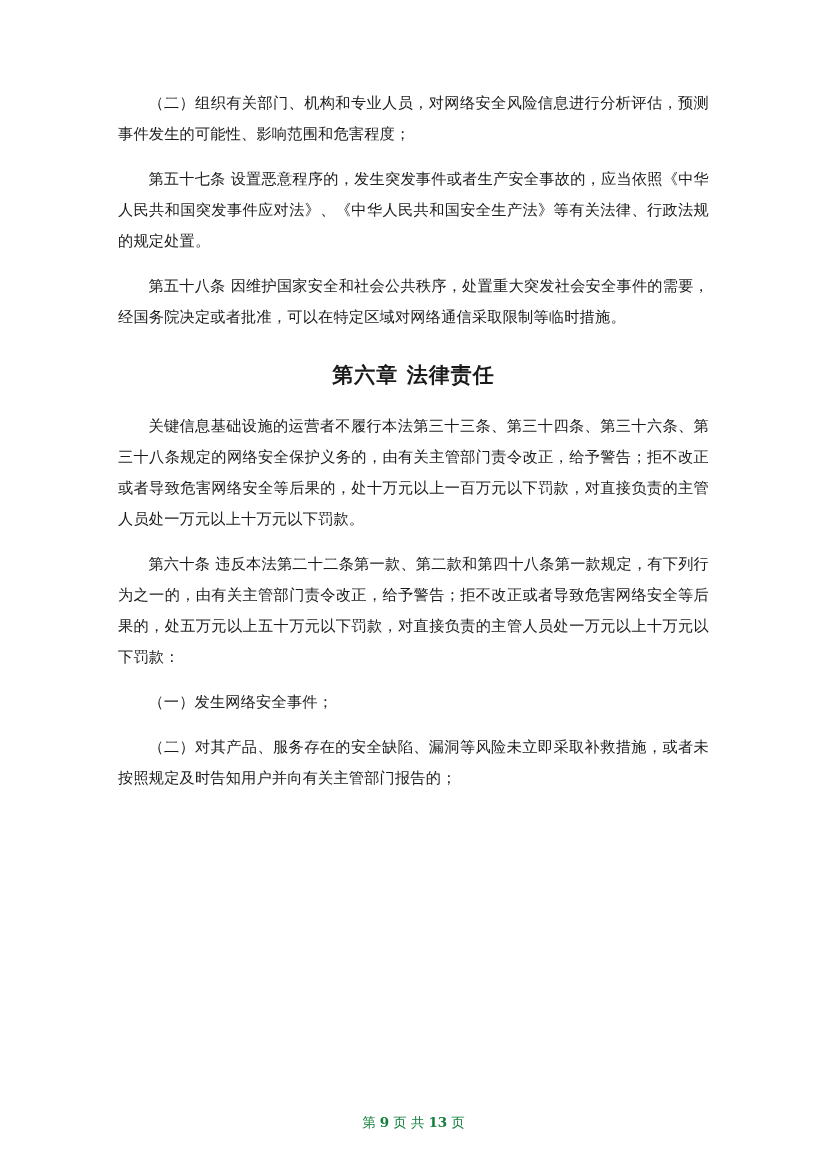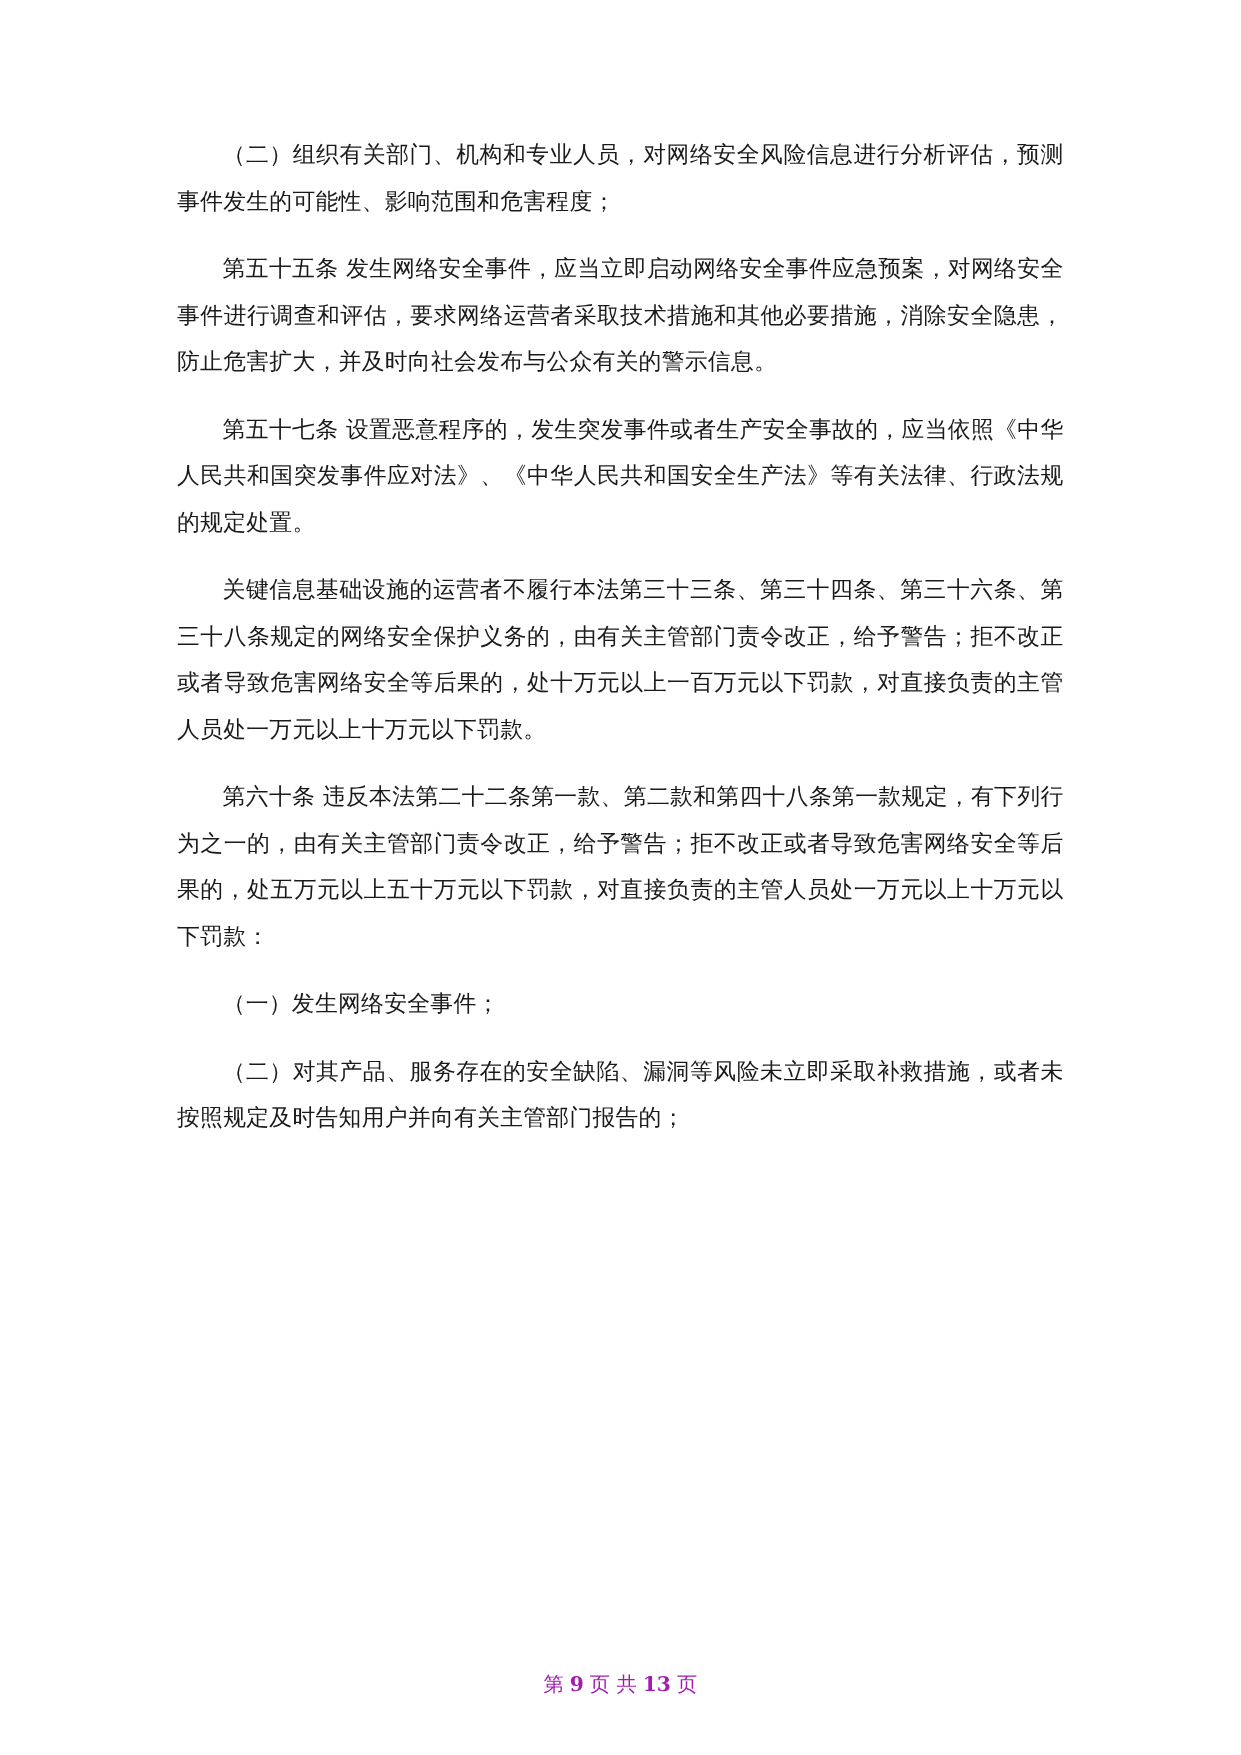--- a/index.html
+++ b/index.html
@@ -41,42 +41,43 @@
     letter-spacing: 1px;
     font-family: "DejaVu Sans", "Liberation Sans", sans-serif;
   }
   .footer {
     position: absolute;
     left: 0;
     right: 0;
     bottom: 38px;
     text-align: center;
     font-size: 13.5px;
-    color: #a21caf;
+    color: #15803d;
     font-family: "DejaVu Serif", "Liberation Serif", serif;
   }
   .footer .pgnum {
     font-weight: bold;
   }
   .footer span {
     display: inline-block;
     margin: 0 2px;
   }
 </style>
 </head>
 <body>
 
 <div class="page">
 
   <div>
     <p class="para indent">（二）组织有关部门、机构和专业人员，对网络安全风险信息进行分析评估，预测事件发生的可能性、影响范围和危害程度；</p>
-    <p class="para indent">第五十五条 发生网络安全事件，应当立即启动网络安全事件应急预案，对网络安全事件进行调查和评估，要求网络运营者采取技术措施和其他必要措施，消除安全隐患，防止危害扩大，并及时向社会发布与公众有关的警示信息。</p>
     <p class="para indent">第五十七条 设置恶意程序的，发生突发事件或者生产安全事故的，应当依照《中华人民共和国突发事件应对法》、《中华人民共和国安全生产法》等有关法律、行政法规的规定处置。</p>
+    <p class="para indent">第五十八条 因维护国家安全和社会公共秩序，处置重大突发社会安全事件的需要，经国务院决定或者批准，可以在特定区域对网络通信采取限制等临时措施。</p>
   </div>
 
+  <h2 class="chapter-title">第六章 法律责任</h2>
 
   <div>
     <p class="para indent">关键信息基础设施的运营者不履行本法第三十三条、第三十四条、第三十六条、第三十八条规定的网络安全保护义务的，由有关主管部门责令改正，给予警告；拒不改正或者导致危害网络安全等后果的，处十万元以上一百万元以下罚款，对直接负责的主管人员处一万元以上十万元以下罚款。</p>
     <p class="para indent">第六十条 违反本法第二十二条第一款、第二款和第四十八条第一款规定，有下列行为之一的，由有关主管部门责令改正，给予警告；拒不改正或者导致危害网络安全等后果的，处五万元以上五十万元以下罚款，对直接负责的主管人员处一万元以上十万元以下罚款：</p>
     <p class="para indent">（一）发生网络安全事件；</p>
     <p class="para indent">（二）对其产品、服务存在的安全缺陷、漏洞等风险未立即采取补救措施，或者未按照规定及时告知用户并向有关主管部门报告的；</p>
   </div>
 
   <div class="footer">
     <span>第</span><span class="pgnum">9</span><span>页 共</span><span class="pgnum">13</span><span>页</span>

